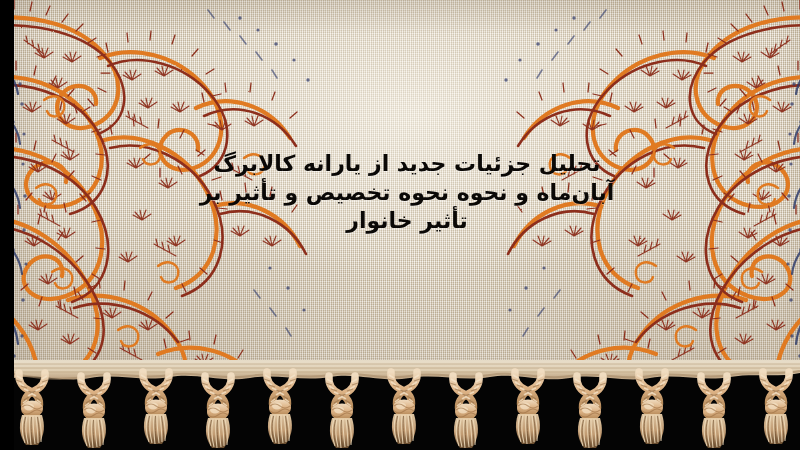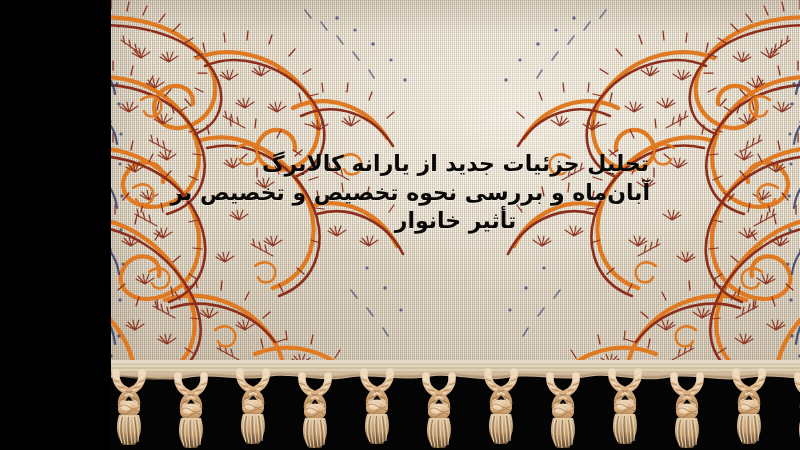--- a/index.html
+++ b/index.html
@@ -2,21 +2,21 @@
 <html lang="fa" dir="rtl"><head>
 <meta charset="utf-8">
 <title>Pateh Embroidery Banner</title>
 <style>
   html,body{margin:0;padding:0;background:#000;}
   body{
     font-family:"DejaVu Sans","Liberation Sans",sans-serif;
   }
   #stage{
     position:relative;
-    width:689px;height:450px;
+    width:786px;height:450px;
     overflow:hidden;
     background:#a16207;
     margin-left:16px;
   }
 
   
   .fabric{
     position:absolute;left:0;top:0;width:800px;height:382px;
     background-color:#ddd1bb;
     background-image:
@@ -524,17 +524,17 @@
         <use href="#tassel" x="576" y="16"></use>
         <use href="#tassel" x="638" y="12"></use>
         <use href="#tassel" x="700" y="16"></use>
         <use href="#tassel" x="762" y="12"></use>
       </g>
     </svg>
   </div>
 
   <div class="headline">
     <span class="ln l1">تحلیل جزئیات جدید از یارانه کالابرگ</span>
-    <span class="ln l2">آبان‌ماه و بررسی نحوه تخصیص و تخصیص بر</span>
+    <span class="ln l2">آبان‌ماه و نحوه نحوه تخصیص و تأثیر بر</span>
     <span class="ln l3">تأثیر خانوار</span>
   </div>
 
 </div>
 
 </body></html>

